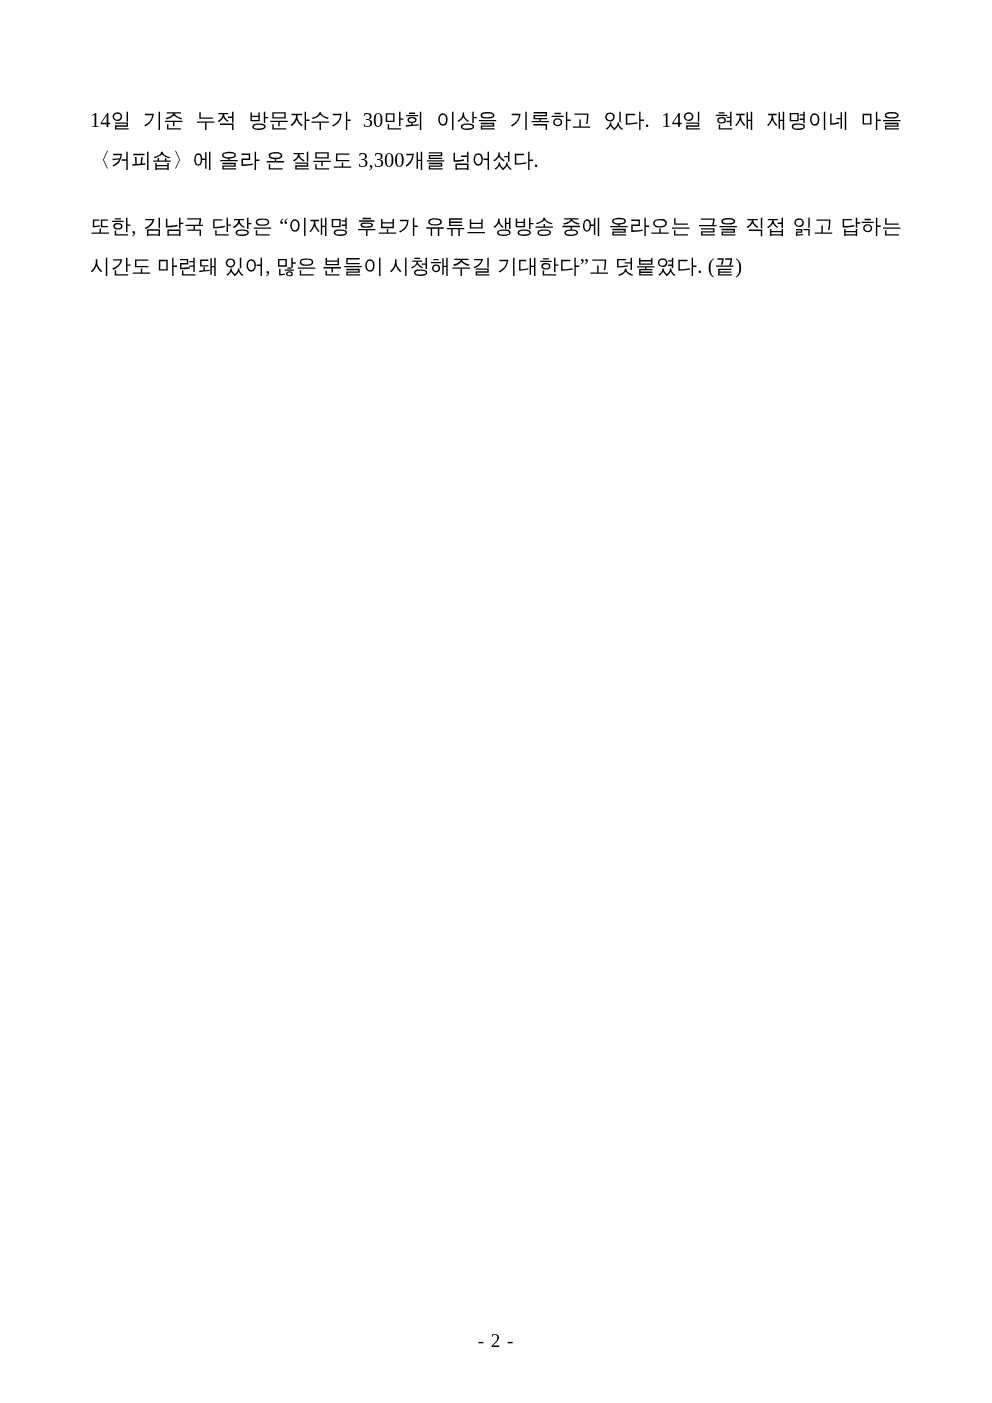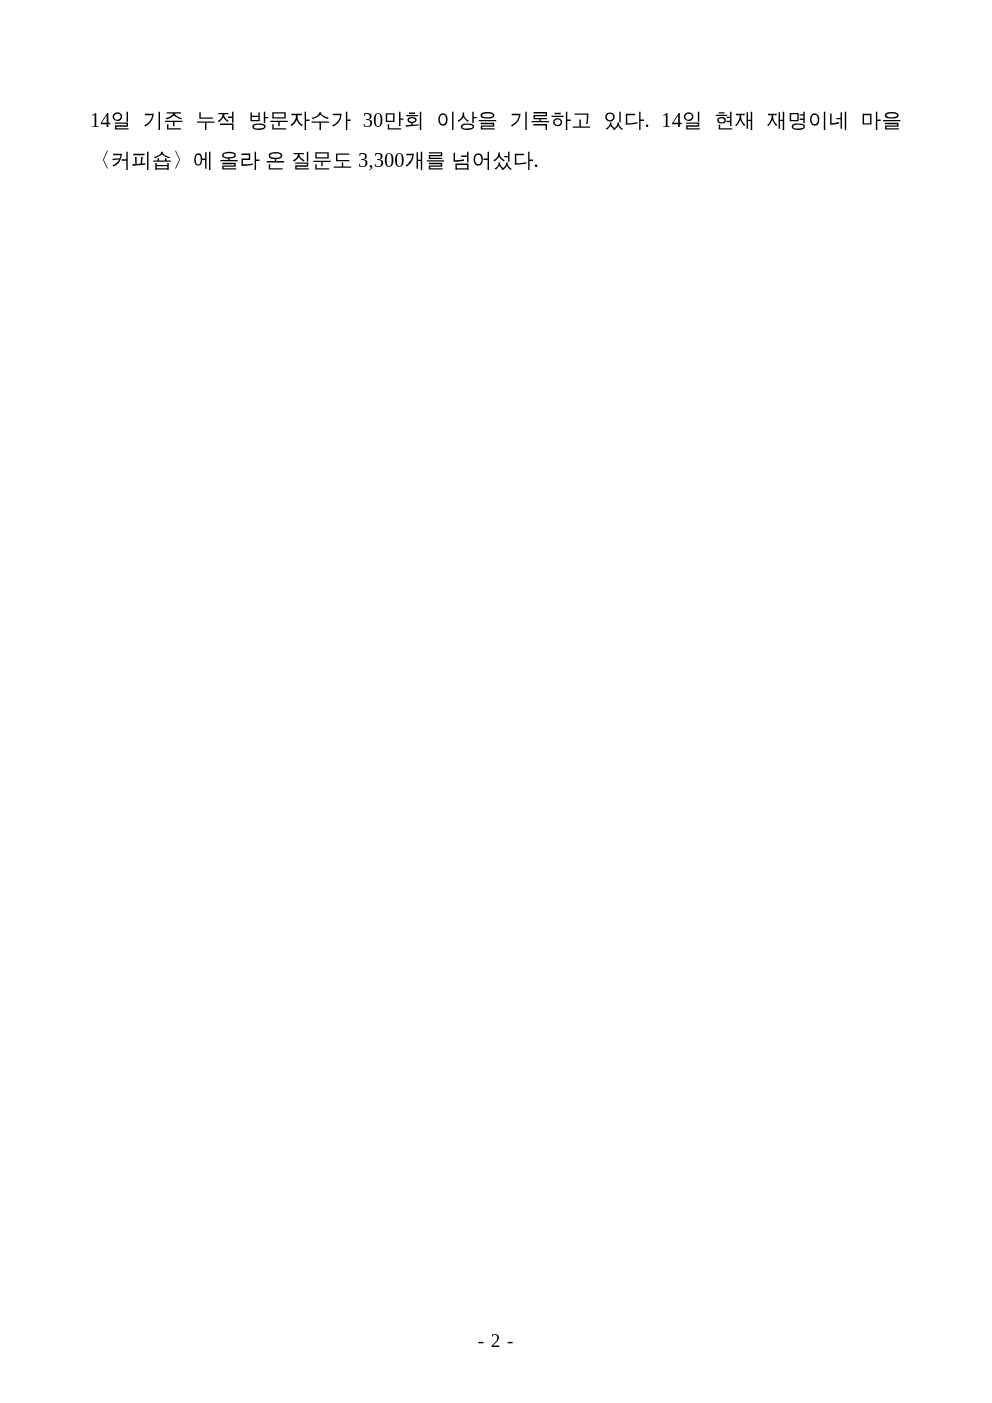--- a/index.html
+++ b/index.html
@@ -48,17 +48,18 @@
     letter-spacing: 1px;
   }
 </style>
 </head>
 <body>
 
 <div class="page">
 
   <div class="content">
     <p class="para">14일 기준 누적 방문자수가 30만회 이상을 기록하고 있다. 14일 현재 재명이네 마을 〈커피숍〉에 올라 온 질문도 3,300개를 넘어섰다.</p>
+    <p class="para">또한, 김남국 단장은 “이재명 후보가 유튜브 생방송 중에 올라오는 글을 직접 읽고 답하는 시간도 마련돼 있어, 많은 분들이 시청해주길 기대한다”고 덧붙였다. (끝)</p>
   </div>
 
   <div class="page-number">- 2 -</div>
 
 </div>
 
 </body></html>

